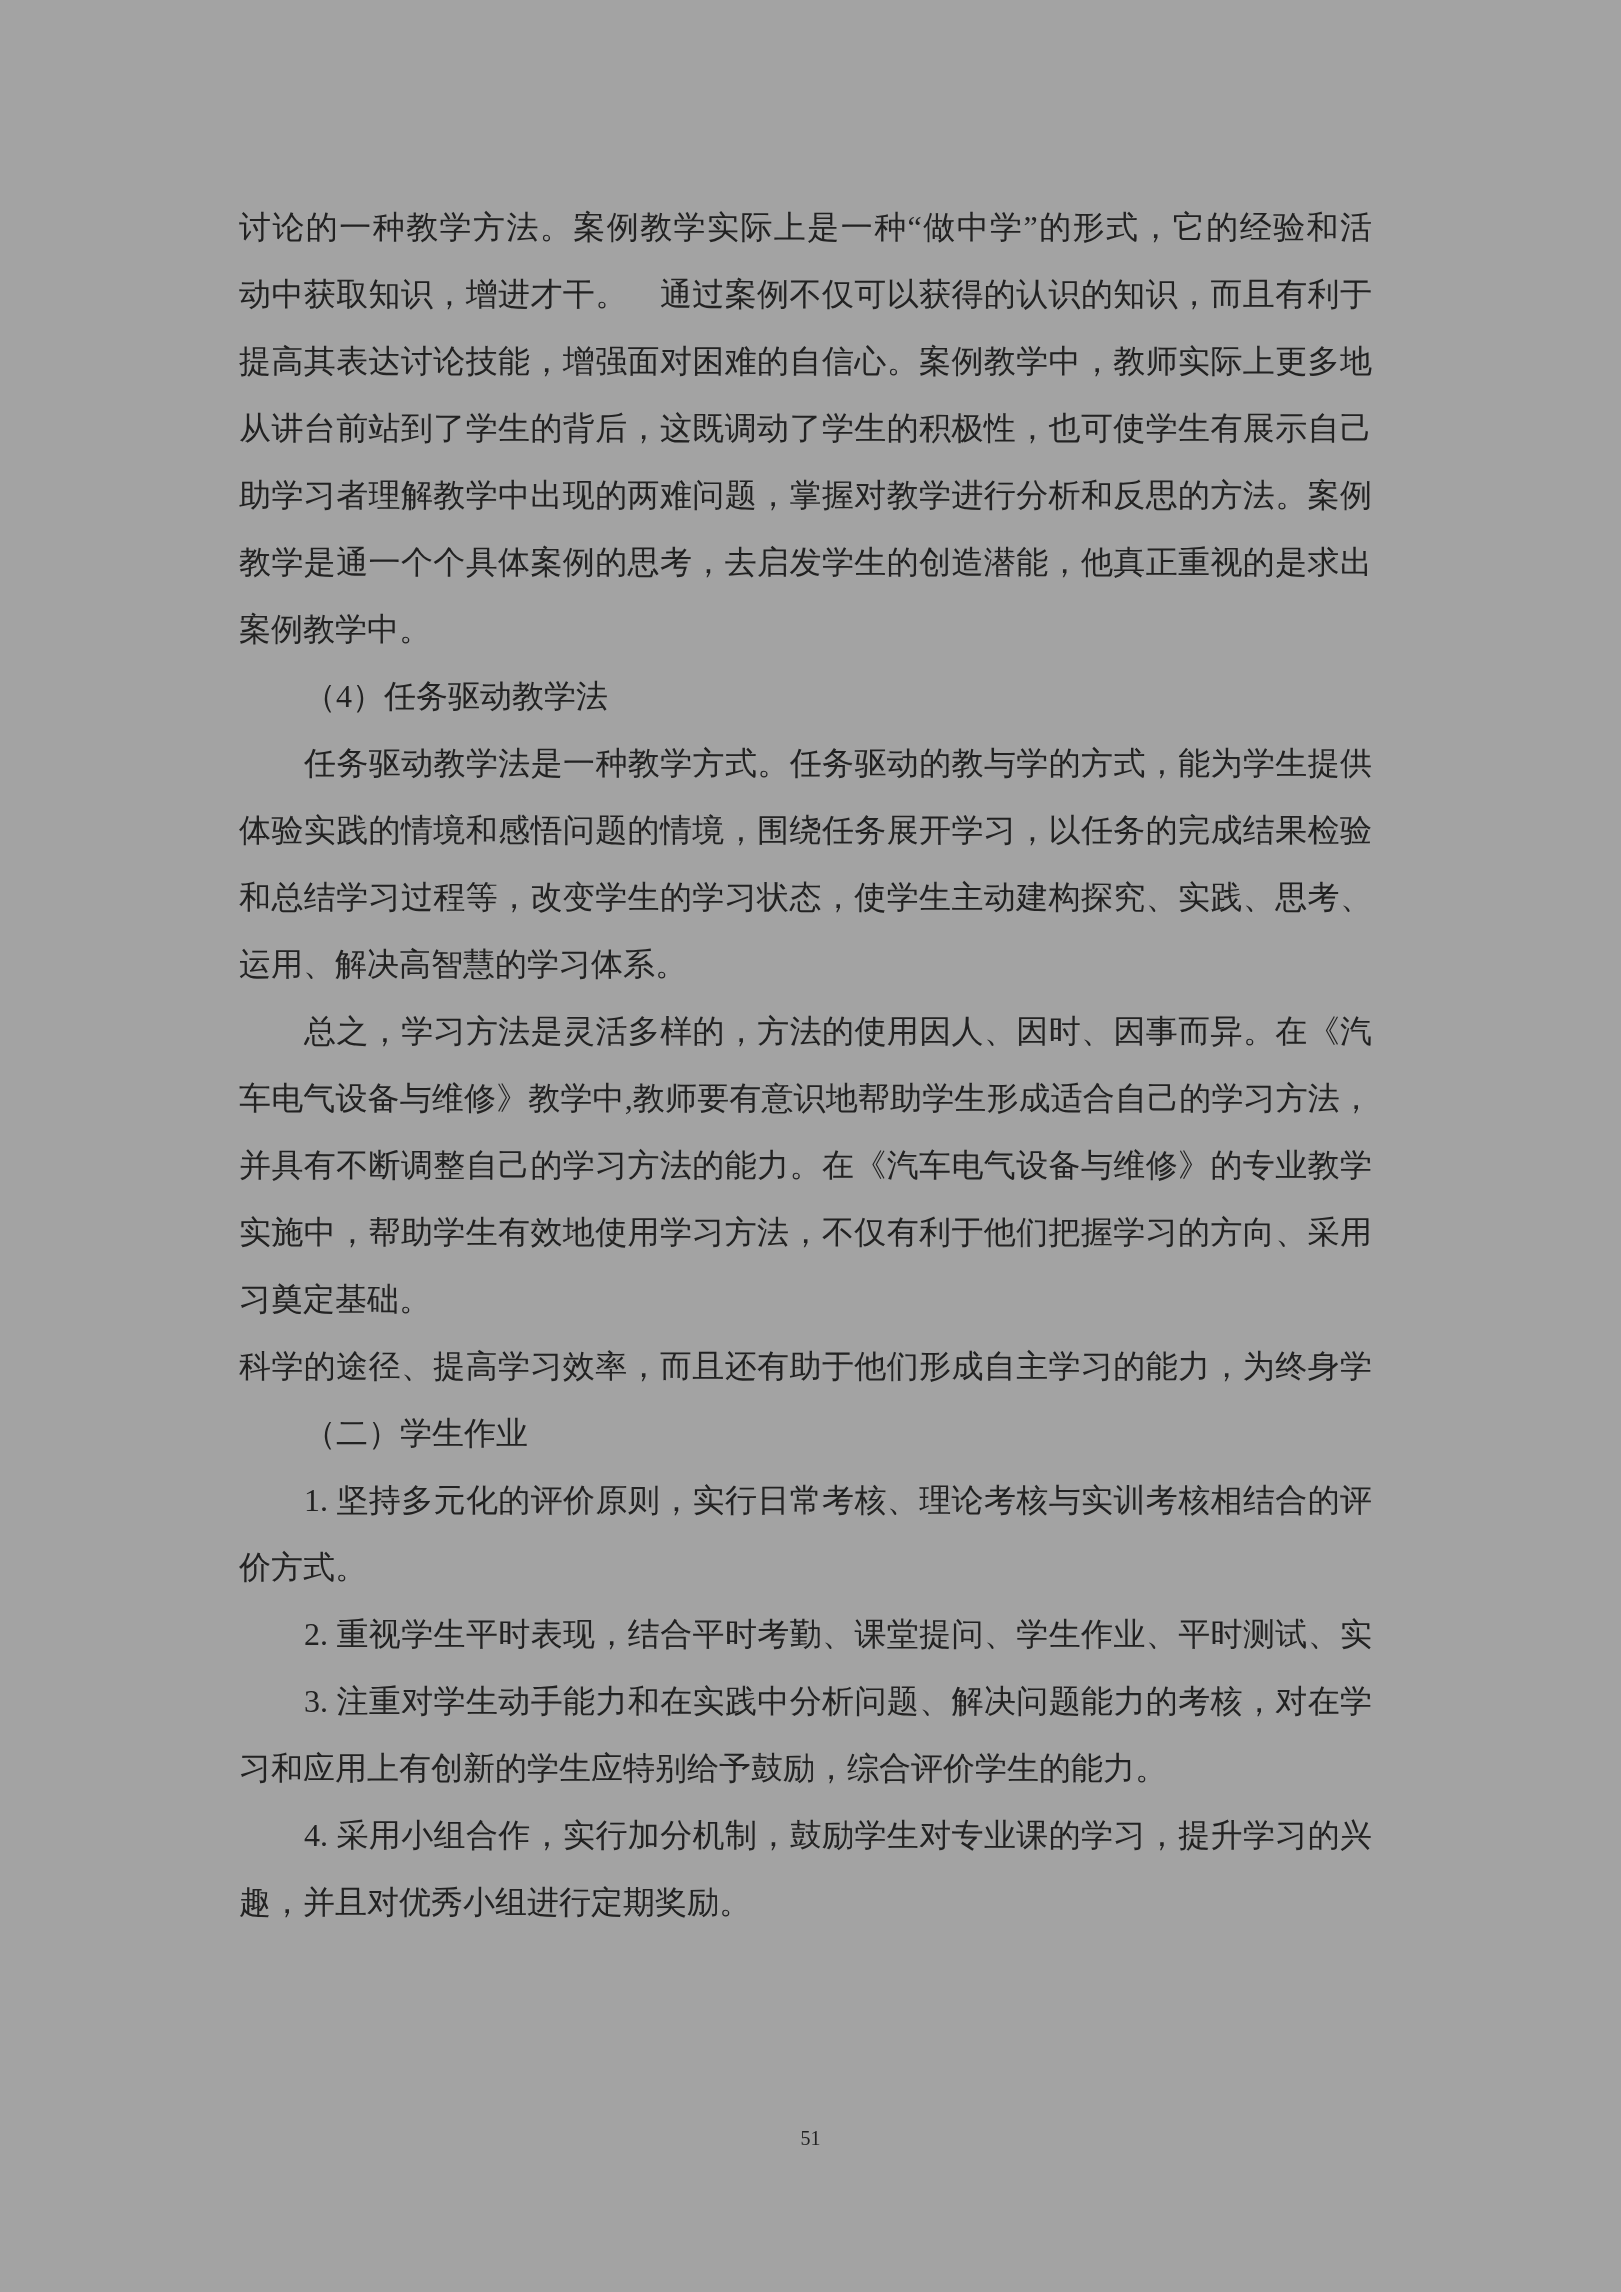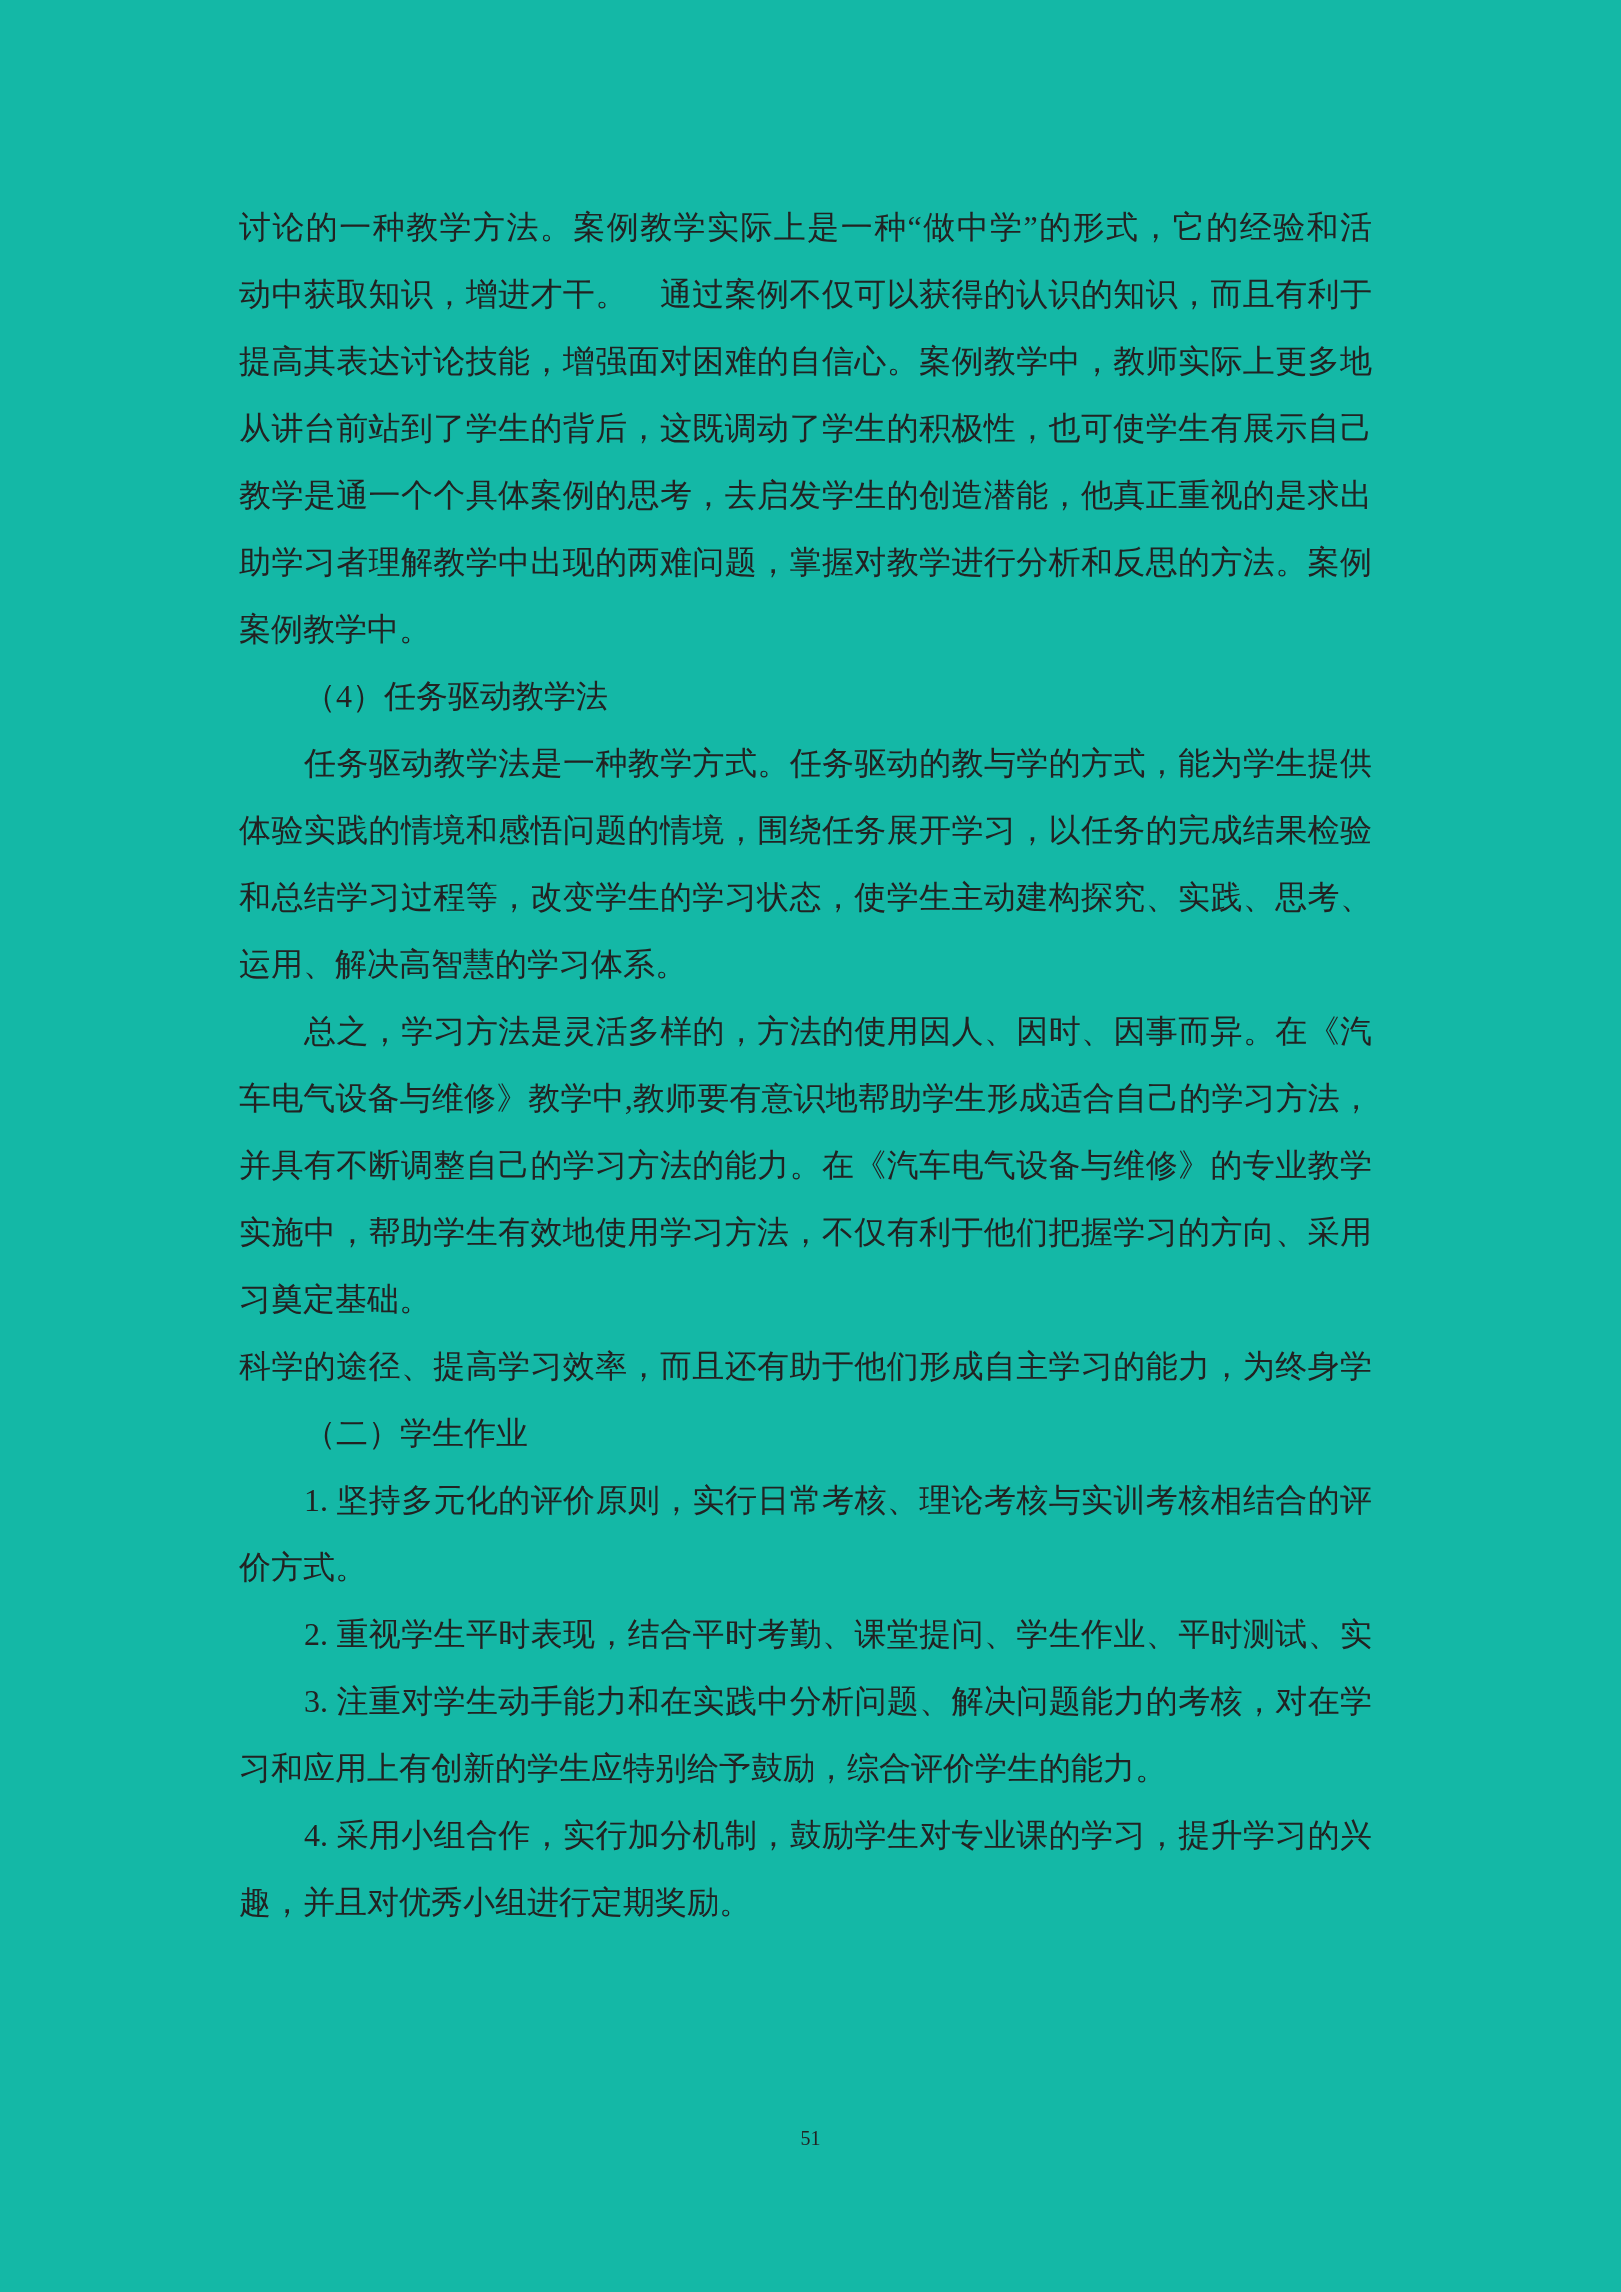--- a/index.html
+++ b/index.html
@@ -4,21 +4,21 @@
 <style>
   html, body {
     margin: 0;
     padding: 0;
     background: #ffffff;
   }
   .page {
     position: relative;
     width: 1621px;
     height: 2293px;
-    background: #14b8a6;
+    background: #a3a3a3;
     overflow: hidden;
     font-family: "Liberation Serif", "DejaVu Serif", serif;
   }
   .text-block {
     position: absolute;
     left: 239px;
     top: 194px;
     width: 1133px;
   }
   .line {
@@ -52,22 +52,22 @@
 </style>
 </head>
 <body>
 
 <div class="page">
   <div class="text-block" id="text-block">
       <div class="line fill">讨论的一种教学方法。案例教学实际上是一种“做中学”的形式，它的经验和活</div>
       <div class="line fill">动中获取知识，增进才干。　通过案例不仅可以获得的认识的知识，而且有利于</div>
       <div class="line fill">提高其表达讨论技能，增强面对困难的自信心。案例教学中，教师实际上更多地</div>
       <div class="line fill">从讲台前站到了学生的背后，这既调动了学生的积极性，也可使学生有展示自己</div>
+      <div class="line fill">助学习者理解教学中出现的两难问题，掌握对教学进行分析和反思的方法。案例</div>
       <div class="line fill">教学是通一个个具体案例的思考，去启发学生的创造潜能，他真正重视的是求出</div>
-      <div class="line fill">助学习者理解教学中出现的两难问题，掌握对教学进行分析和反思的方法。案例</div>
       <div class="line">案例教学中。</div>
       <div class="line indent">（4）任务驱动教学法</div>
       <div class="line fill indent">任务驱动教学法是一种教学方式。任务驱动的教与学的方式，能为学生提供</div>
       <div class="line fill">体验实践的情境和感悟问题的情境，围绕任务展开学习，以任务的完成结果检验</div>
       <div class="line fill">和总结学习过程等，改变学生的学习状态，使学生主动建构探究、实践、思考、</div>
       <div class="line">运用、解决高智慧的学习体系。</div>
       <div class="line fill indent">总之，学习方法是灵活多样的，方法的使用因人、因时、因事而异。在《汽</div>
       <div class="line fill">车电气设备与维修》教学中,教师要有意识地帮助学生形成适合自己的学习方法，</div>
       <div class="line fill">并具有不断调整自己的学习方法的能力。在《汽车电气设备与维修》的专业教学</div>
       <div class="line fill">实施中，帮助学生有效地使用学习方法，不仅有利于他们把握学习的方向、采用</div>

